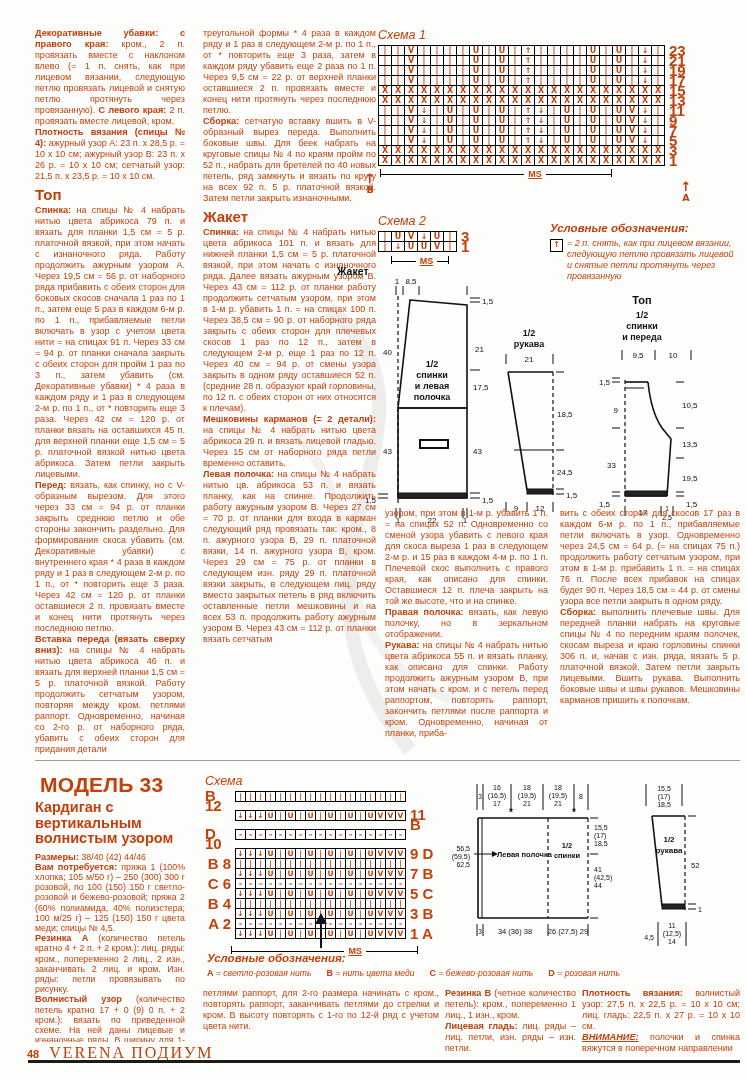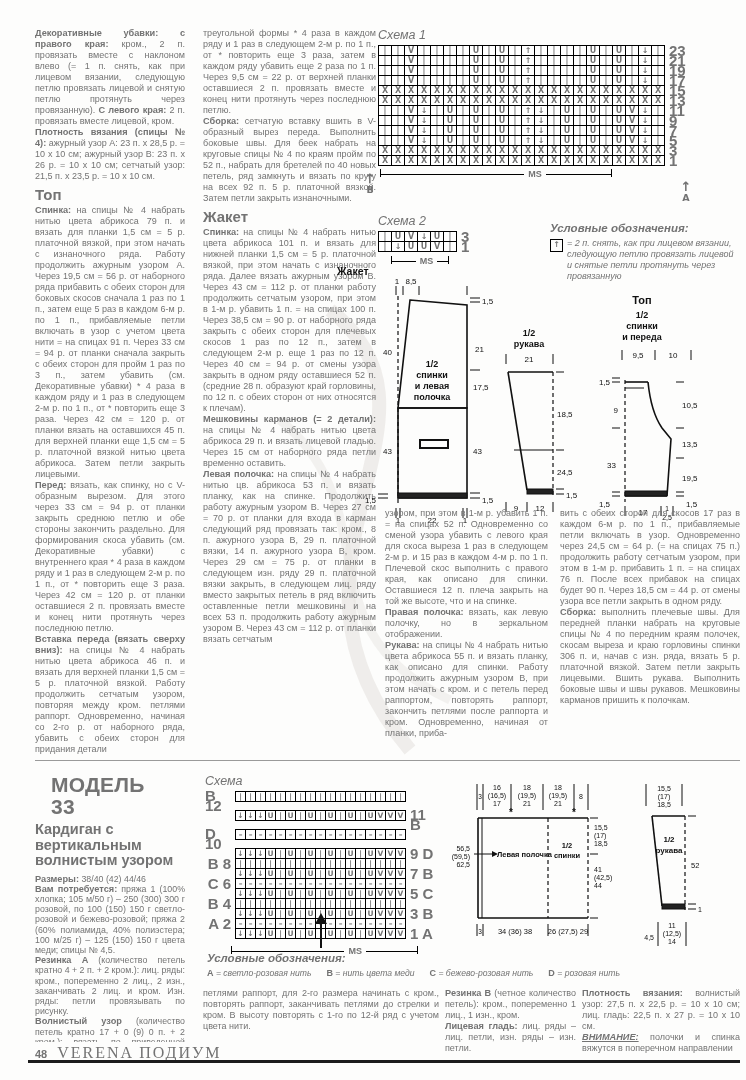--- a/index.html
+++ b/index.html
@@ -1,39 +1,39 @@
 <!DOCTYPE html>
 <html lang="ru"><head>
 <meta charset="utf-8">
 <style>
   html,body{margin:0;padding:0;background:#888;}
   #page{position:relative;width:746px;height:1080px;background:#fdfdfc;overflow:hidden;
-        font-family:"Liberation Sans",sans-serif;color:#737373;}
+        font-family:"Liberation Sans",sans-serif;color:#c2410c;}
   .abs{position:absolute;}
   .col{overflow:hidden;}
   .col p{margin:0;text-align:justify;font-size:9px;line-height:11px;}
   .col p b{font-size:9.2px;}
   .bcol p{font-size:8.8px;line-height:10.2px;}
   h2.sec{font-size:15px;font-weight:bold;margin:5px 0 2px;line-height:16px;}
-  .model-h1{font-size:21px;font-weight:bold;margin:0 16px 4px;line-height:22px;letter-spacing:.2px;}
+  .model-h1{font-size:21px;font-weight:bold;margin:0 5px 4px;line-height:22px;letter-spacing:.2px;}
   .model-h2{font-size:14.5px;font-weight:bold;margin:0 0 5px;line-height:15.5px;}
   .chart-title{font-style:italic;font-weight:normal;font-size:12.5px;margin-bottom:3px;}
   
   .kgrid{display:inline-block;}
   .krow{display:flex;margin-top:-1px;}
   .krow:first-child{margin-top:0;}
   .kcell{flex:none;box-sizing:border-box;width:14px;height:11px;border:1px solid #000;background:#fff;
          font-family:"DejaVu Sans",sans-serif;font-weight:bold;font-size:8px;line-height:9px;
          display:flex;align-items:center;justify-content:center;}
   .kcell + .kcell{margin-left:-1px;}
   .c11 .kcell{width:11px;height:11px;font-size:7.5px;}
   .klab{font-weight:bold;font-size:15px;line-height:10px;display:flex;align-items:center;}
   .kleft{width:26px;justify-content:flex-end;padding-right:4px;}
   .kright{width:28px;padding-left:4px;}
-  .msrow{display:flex;align-items:flex-start;height:9px;margin-top:3px;}
+  .msrow{display:flex;align-items:flex-start;height:9px;margin-top:3px;text-decoration:underline;}
   .mstick{width:1px;height:8px;background:#000;}
   .msline{height:5px;border-bottom:1px solid #000;}
   .msline.a{flex:2.2;} .msline.b{flex:1;}
   .mslabel{font-size:9px;font-weight:bold;line-height:9px;padding:1px 4px 0;}
   .varrow{position:absolute;width:16px;text-align:center;font-family:"DejaVu Sans",sans-serif;}
   .varrow .ar{display:block;font-size:13px;font-weight:bold;line-height:13px;}
   .varrow b{display:block;font-size:9.5px;line-height:10px;}
   
   .legend-title{font-style:italic;font-weight:bold;font-size:11.5px;margin-bottom:4px;}
   .legtext{position:relative;margin:0;padding-left:17px;font-style:italic;font-size:9px;line-height:11px;text-align:left;}
@@ -948,19 +948,19 @@
       <p class="para"><b>Резинка В</b><span> (четное количество петель): кром., попеременно 1 лиц., 1 изн., кром.</span></p>
 
       <p class="para"><b>Лицевая гладь:</b><span> лиц. ряды – лиц. петли, изн. ряды – изн. петли.</span></p>
     </div>
   </div>
   <div class="abs col" style="left:582px;top:988px;width:158px;height:80px">
     <p class="para"><b>Плотность вязания:</b><span> волнистый узор: 27,5 п. х 22,5 р. = 10 х 10 см; лиц. гладь: 22,5 п. х 27 р. = 10 х 10 см.</span></p>
     <p class="para"><b class="warn">ВНИМАНИЕ:</b><span> полочки и спинка вяжутся в поперечном направлении</span></p>
   </div>
 
-  <div class="abs footer" style="left:35px;top:1044px">
+  <div class="abs footer" style="left:27px;top:1044px">
     <b>48</b>
     <span class="brand">VERENA ПОДИУМ</span>
   </div>
   <div class="abs pagebar" style="left:28px;top:1060px;width:712px;height:3px"></div>
 
 </div>
 
 </body></html>

